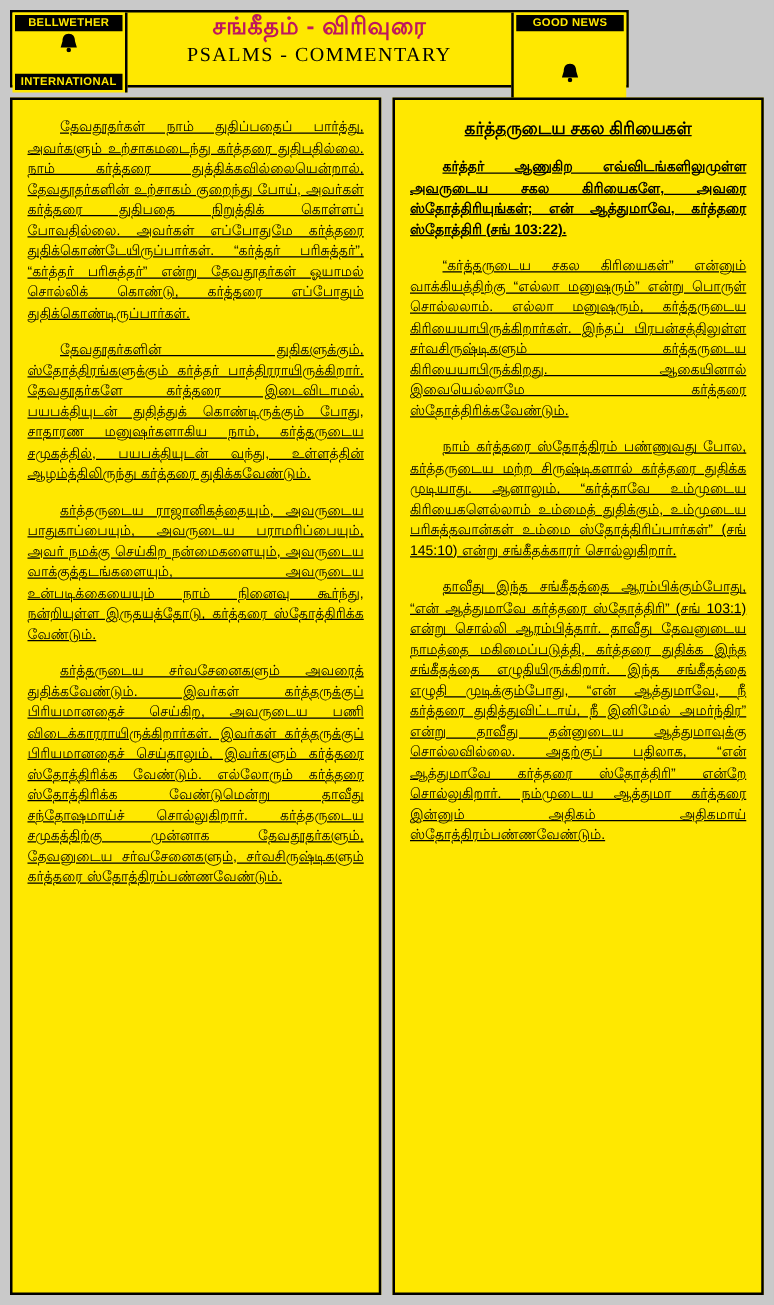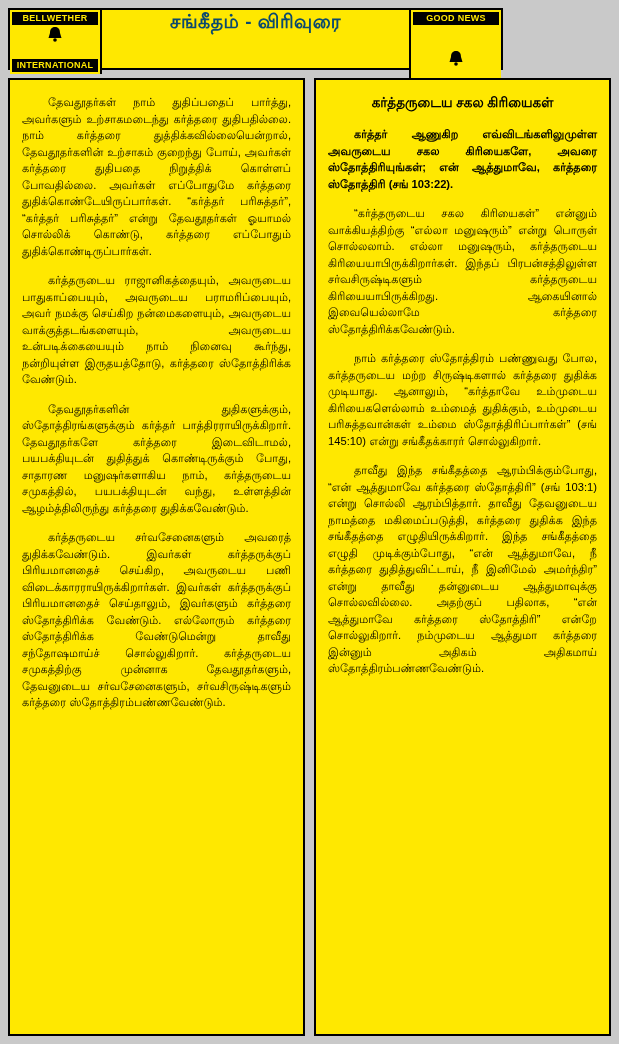--- a/index.html
+++ b/index.html
@@ -71,21 +71,21 @@
   .header-center {
     flex: 1;
     display: flex;
     flex-direction: column;
     align-items: center;
     justify-content: center;
   }
   .title-tamil {
     font-size: 19px;
     font-weight: bold;
-    color: #0c4a6e;
+    color: #be185d;
     line-height: 24px;
     letter-spacing: 0.5px;
   }
   .title-eng {
     font-size: 16px;
     color: #000;
     line-height: 22px;
     letter-spacing: 1.2px;
     font-family: "Liberation Serif", serif;
   }
@@ -100,20 +100,21 @@
     display: flex;
     gap: 9px;
   }
   .col {
     background: #ffe800;
     border: 2px solid #000;
     box-sizing: border-box;
     padding: 14px 12px 10px 12px;
     width: 297px;
     overflow: hidden;
+    text-decoration: underline;
   }
   p.body {
     margin: 0 0 13px 0;
     font-size: 11.2px;
     line-height: 16.5px;
     color: #000;
     text-align: justify;
     text-indent: 26px;
     word-spacing: 0.5px;
   }
@@ -148,41 +149,42 @@
         <svg width="22" height="16" viewBox="0 0 22 16" aria-hidden="true">
           <path d="M11 1 C7.5 1 6 3.5 6 7 L4.5 12 L17.5 12 L16 7 C16 3.5 14.5 1 11 1 Z" fill="#000"></path>
           <circle cx="11" cy="14" r="1.8" fill="#000"></circle>
         </svg>
       </div>
       <div class="logo-band second">INTERNATIONAL</div>
     </div>
 
     <div class="header-center">
       <div class="title-tamil">சங்கீதம் - விரிவுரை</div>
+      <div class="title-eng">PSALMS - COMMENTARY</div>
     </div>
 
     <div class="logo-box right">
       <div class="logo-band">GOOD NEWS</div>
       <div class="logo-art">
         <svg width="22" height="16" viewBox="0 0 22 16" aria-hidden="true">
           <path d="M11 1 C7.5 1 6 3.5 6 7 L4.5 12 L17.5 12 L16 7 C16 3.5 14.5 1 11 1 Z" fill="#000"></path>
           <circle cx="11" cy="14" r="1.8" fill="#000"></circle>
         </svg>
       </div>
       <div class="logo-band second">BELLWETHER</div>
     </div>
 
   </div>
 
   <div class="columns">
 
     <div class="col">
       <p class="body">தேவதூதர்கள் நாம் துதிப்பதைப் பார்த்து, அவர்களும் உற்சாகமடைந்து கர்த்தரை துதிபதில்லை. நாம் கர்த்தரை துத்திக்கவில்லையென்றால், தேவதூதர்களின் உற்சாகம் குறைந்து போய், அவர்கள் கர்த்தரை துதிபதை நிறுத்திக் கொள்ளப் போவதில்லை. அவர்கள் எப்போதுமே கர்த்தரை துதிக்கொண்டேயிருப்பார்கள். “கர்த்தர் பரிசுத்தர்”, “கர்த்தர் பரிசுத்தர்” என்று தேவதூதர்கள் ஓயாமல் சொல்லிக் கொண்டு, கர்த்தரை எப்போதும் துதிக்கொண்டிருப்பார்கள்.</p>
+      <p class="body">தேவதூதர்களின் துதிகளுக்கும், ஸ்தோத்திரங்களுக்கும் கர்த்தர் பாத்திரராயிருக்கிறார். தேவதூதர்களே கர்த்தரை இடைவிடாமல், பயபக்தியுடன் துதித்துக் கொண்டிருக்கும் போது, சாதாரண மனுஷர்களாகிய நாம், கர்த்தருடைய சமுகத்தில், பயபக்தியுடன் வந்து, உள்ளத்தின் ஆழம்த்திலிருந்து கர்த்தரை துதிக்கவேண்டும்.</p>
       <p class="body">கர்த்தருடைய ராஜானிகத்தையும், அவருடைய பாதுகாப்பையும், அவருடைய பராமரிப்பையும், அவர் நமக்கு செய்கிற நன்மைகளையும், அவருடைய வாக்குத்தடங்களையும், அவருடைய உன்படிக்கையையும் நாம் நினைவு கூர்ந்து, நன்றியுள்ள இருதயத்தோடு, கர்த்தரை ஸ்தோத்திரிக்க வேண்டும்.</p>
-      <p class="body">தேவதூதர்களின் துதிகளுக்கும், ஸ்தோத்திரங்களுக்கும் கர்த்தர் பாத்திரராயிருக்கிறார். தேவதூதர்களே கர்த்தரை இடைவிடாமல், பயபக்தியுடன் துதித்துக் கொண்டிருக்கும் போது, சாதாரண மனுஷர்களாகிய நாம், கர்த்தருடைய சமுகத்தில், பயபக்தியுடன் வந்து, உள்ளத்தின் ஆழம்த்திலிருந்து கர்த்தரை துதிக்கவேண்டும்.</p>
       <p class="body">கர்த்தருடைய சர்வசேனைகளும் அவரைத் துதிக்கவேண்டும். இவர்கள் கர்த்தருக்குப் பிரியமானதைச் செய்கிற, அவருடைய பணி விடைக்காரராயிருக்கிறார்கள். இவர்கள் கர்த்தருக்குப் பிரியமானதைச் செய்தாலும், இவர்களும் கர்த்தரை ஸ்தோத்திரிக்க வேண்டும். எல்லோரும் கர்த்தரை ஸ்தோத்திரிக்க வேண்டுமென்று தாவீது சந்தோஷமாய்ச் சொல்லுகிறார். கர்த்தருடைய சமுகத்திற்கு முன்னாக தேவதூதர்களும், தேவனுடைய சர்வசேனைகளும், சர்வசிருஷ்டிகளும் கர்த்தரை ஸ்தோத்திரம்பண்ணவேண்டும்.</p>
     </div>
 
     <div class="col">
       <h2 class="col-heading">கர்த்தருடைய சகல கிரியைகள்</h2>
       <p class="verse">கர்த்தர் ஆணுகிற எவ்விடங்களிலுமுள்ள அவருடைய சகல கிரியைகளே, அவரை ஸ்தோத்திரியுங்கள்; என் ஆத்துமாவே, கர்த்தரை ஸ்தோத்திரி (சங் 103:22).</p>
       <p class="body">“கர்த்தருடைய சகல கிரியைகள்” என்னும் வாக்கியத்திற்கு “எல்லா மனுஷரும்” என்று பொருள் சொல்லலாம். எல்லா மனுஷரும், கர்த்தருடைய கிரியையாபிருக்கிறார்கள். இந்தப் பிரபன்சத்திலுள்ள சர்வசிருஷ்டிகளும் கர்த்தருடைய கிரியையாபிருக்கிறது. ஆகையினால் இவையெல்லாமே கர்த்தரை ஸ்தோத்திரிக்கவேண்டும்.</p>
       <p class="body">நாம் கர்த்தரை ஸ்தோத்திரம் பண்ணுவது போல, கர்த்தருடைய மற்ற சிருஷ்டிகளால் கர்த்தரை துதிக்க முடியாது. ஆனாலும், “கர்த்தாவே உம்முடைய கிரியைகளெல்லாம் உம்மைத் துதிக்கும், உம்முடைய பரிசுத்தவான்கள் உம்மை ஸ்தோத்திரிப்பார்கள்” (சங் 145:10) என்று சங்கீதக்காரர் சொல்லுகிறார்.</p>
       <p class="body">தாவீது இந்த சங்கீதத்தை ஆரம்பிக்கும்போது, “என் ஆத்துமாவே கர்த்தரை ஸ்தோத்திரி” (சங் 103:1) என்று சொல்லி ஆரம்பித்தார். தாவீது தேவனுடைய நாமத்தை மகிமைப்படுத்தி, கர்த்தரை துதிக்க இந்த சங்கீதத்தை எழுதியிருக்கிறார். இந்த சங்கீதத்தை எழுதி முடிக்கும்போது, “என் ஆத்துமாவே, நீ கர்த்தரை துதித்துவிட்டாய், நீ இனிமேல் அமர்ந்திர” என்று தாவீது தன்னுடைய ஆத்துமாவுக்கு சொல்லவில்லை. அதற்குப் பதிலாக, “என் ஆத்துமாவே கர்த்தரை ஸ்தோத்திரி” என்றே சொல்லுகிறார். நம்முடைய ஆத்துமா கர்த்தரை இன்னும் அதிகம் அதிகமாய் ஸ்தோத்திரம்பண்ணவேண்டும்.</p>
     </div>

